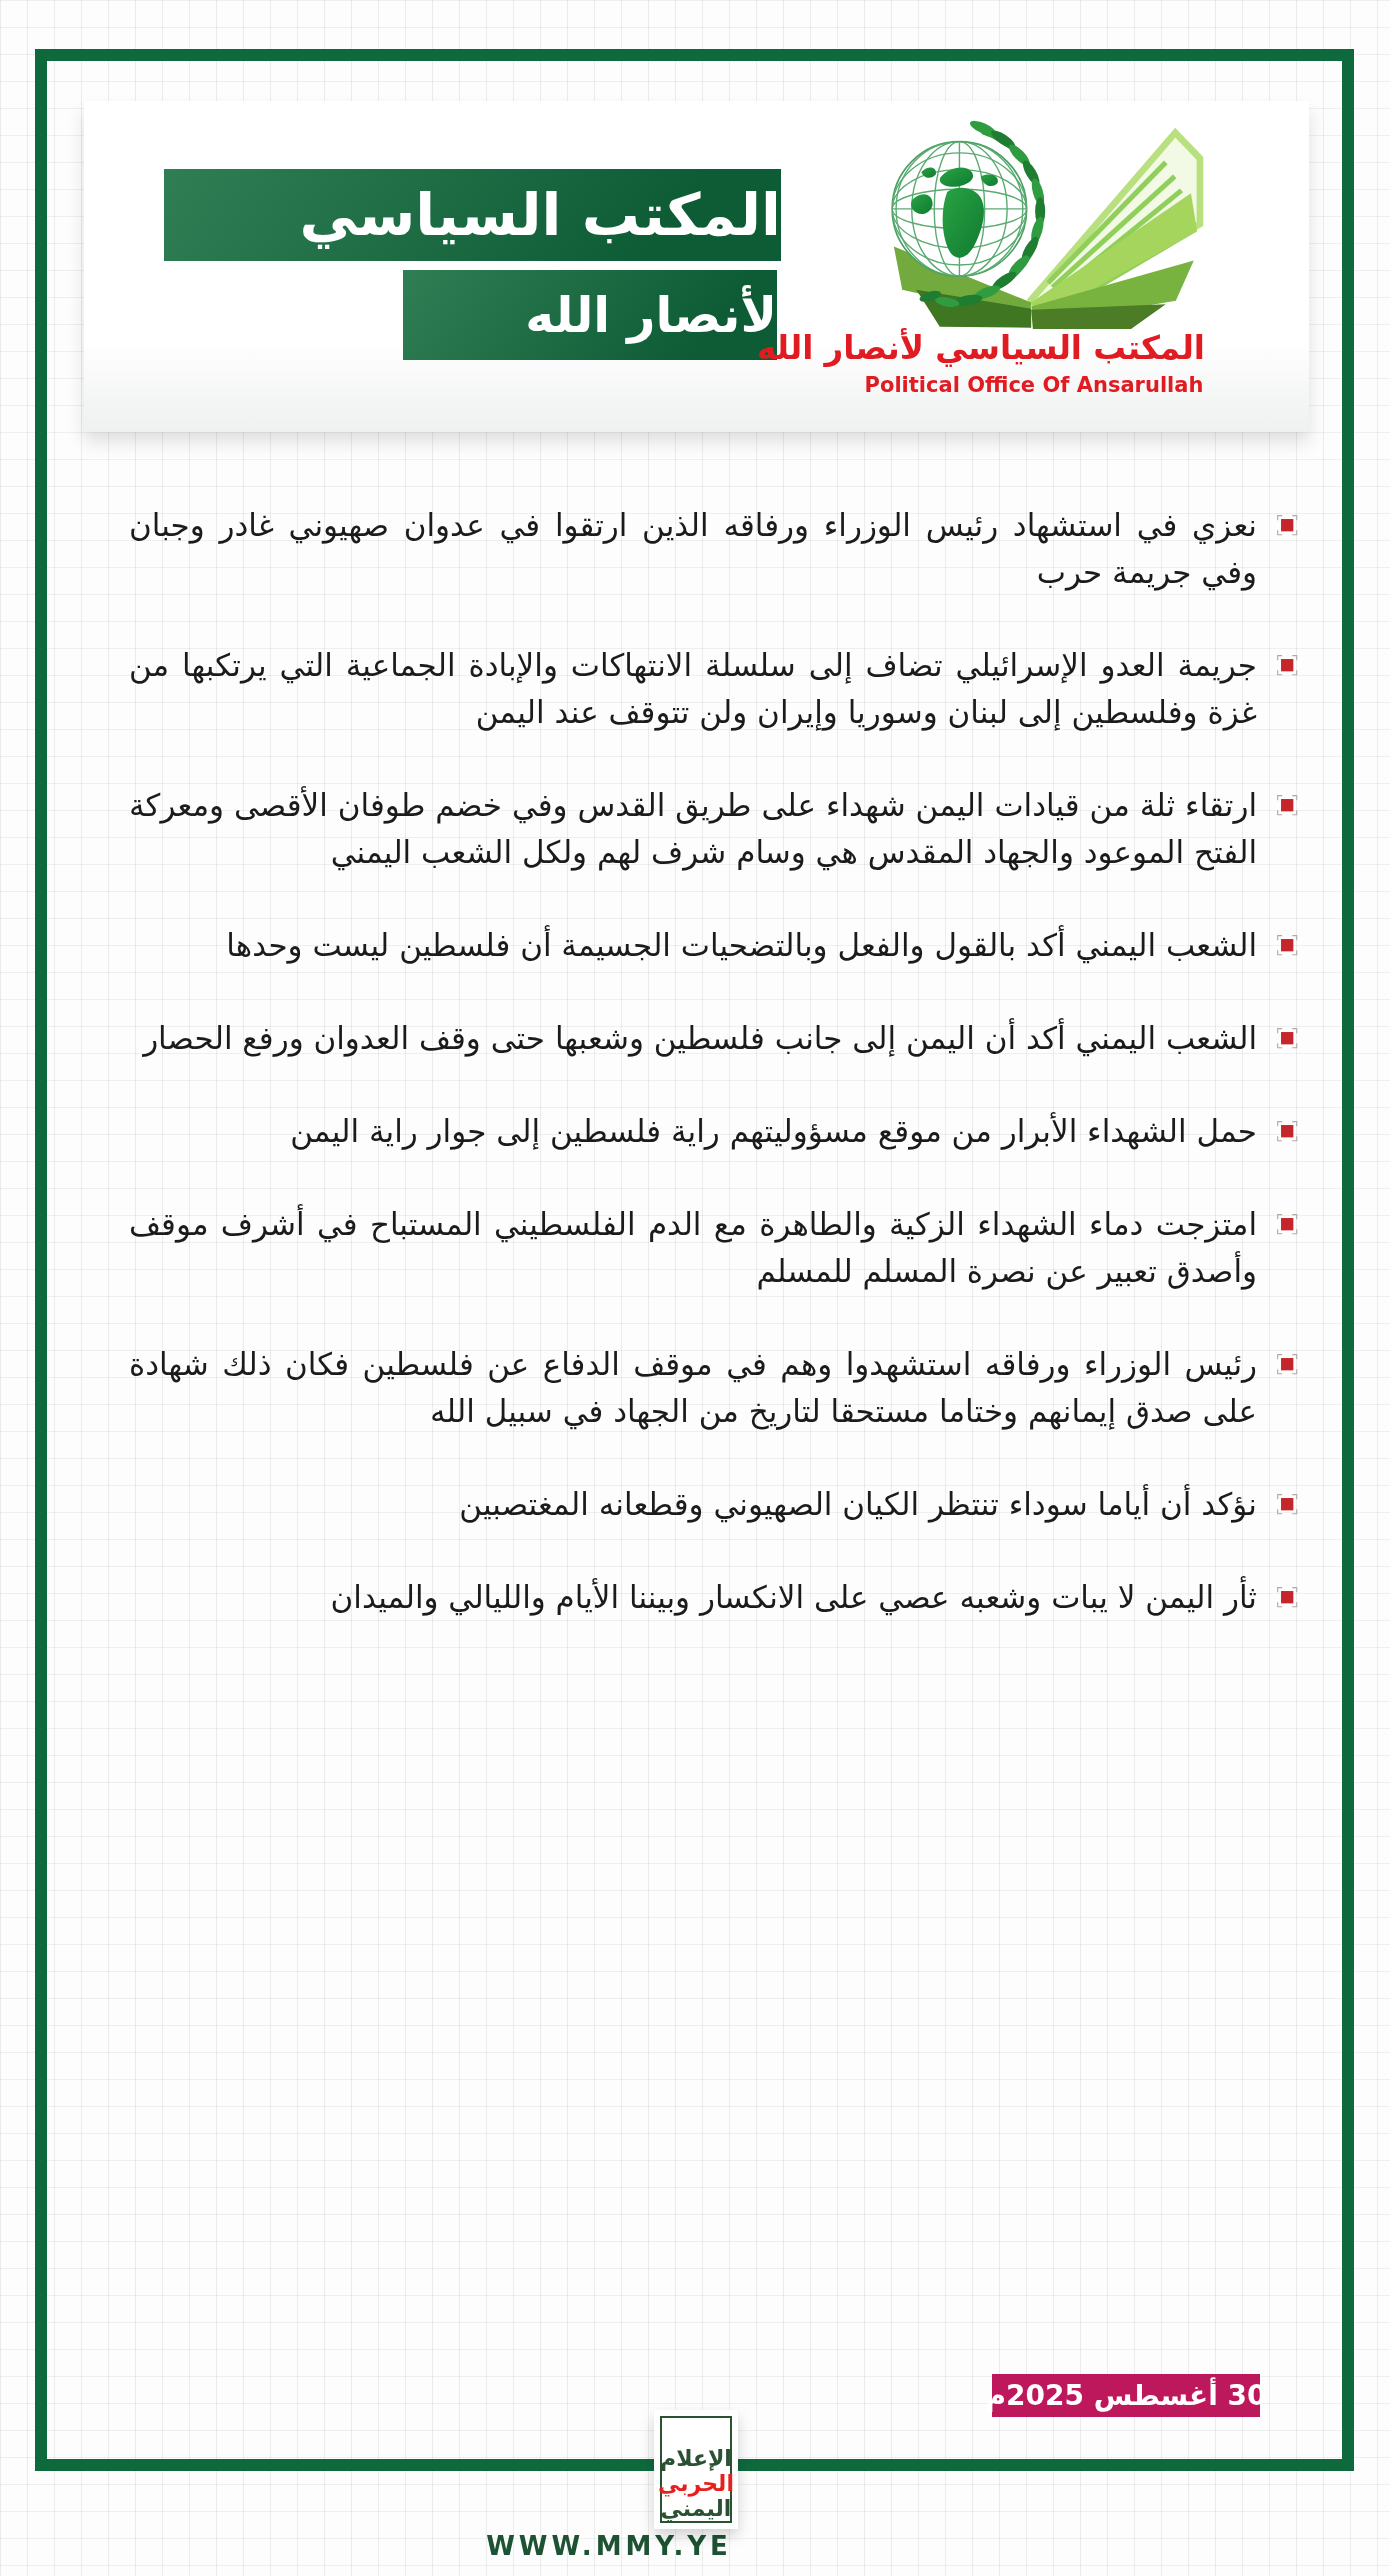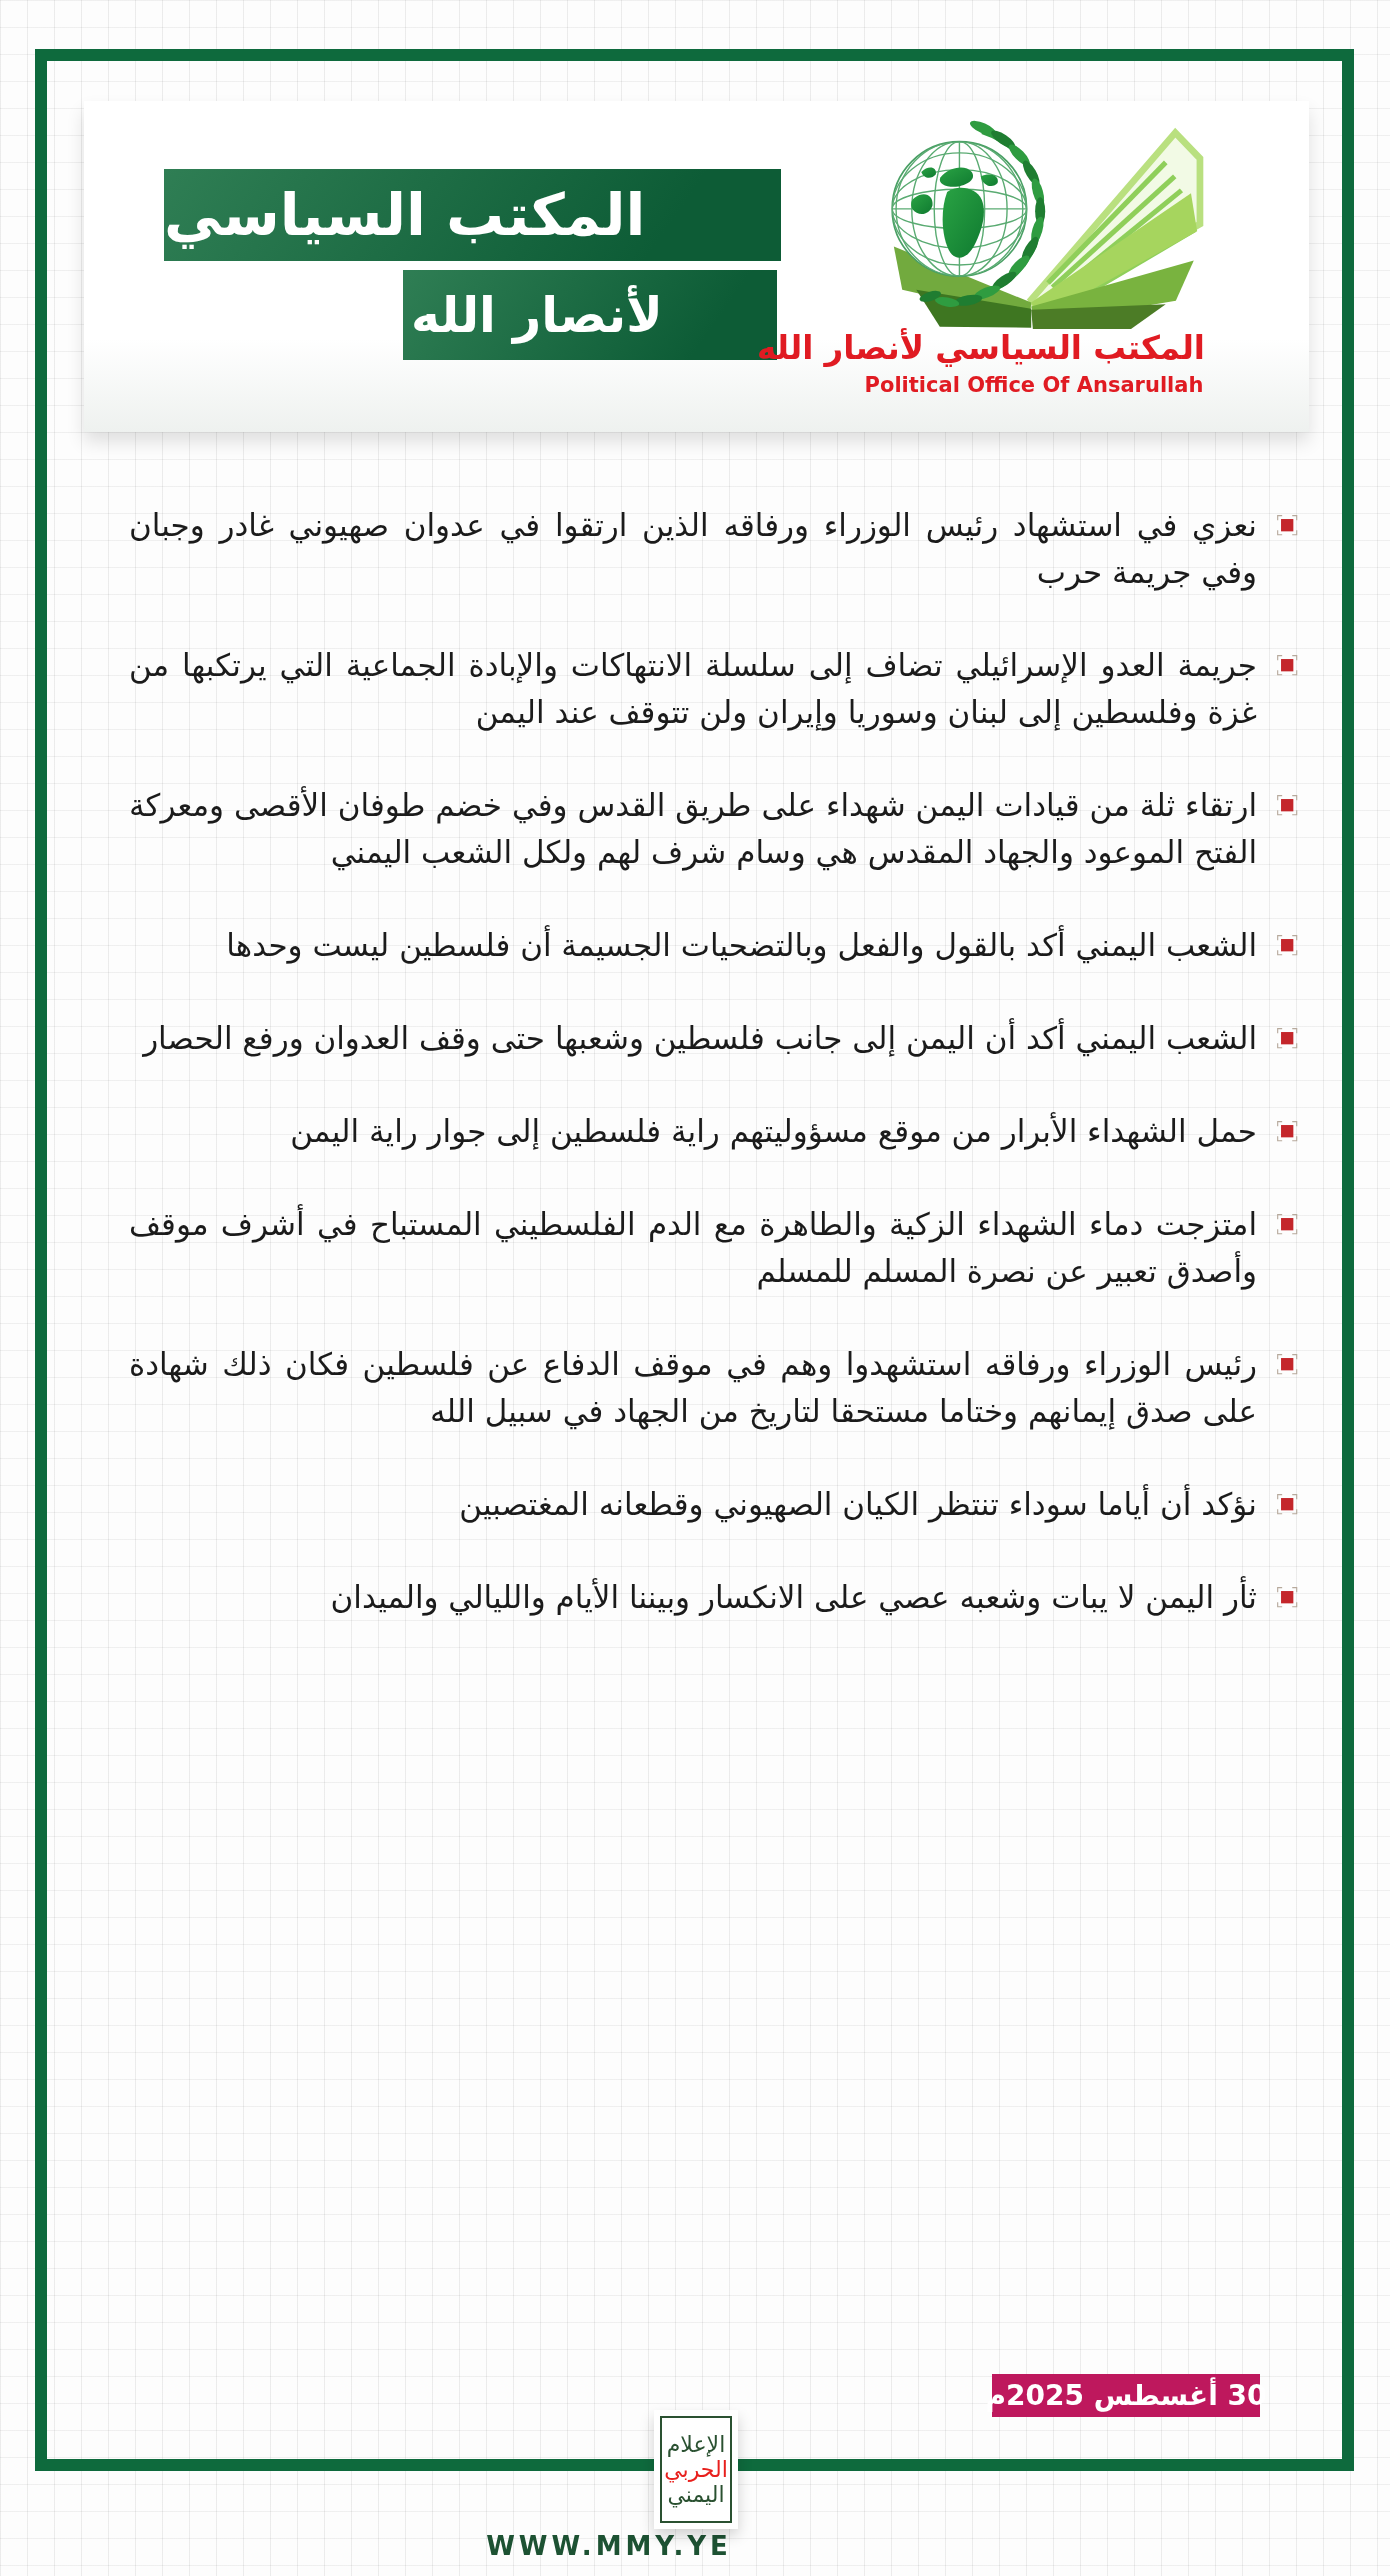--- a/index.html
+++ b/index.html
@@ -17,21 +17,21 @@
     position:absolute; left:35px; top:49px; width:1319px; height:2422px;
     border:12.3px solid #0e6a3d;
   }
   .header-card{
     position:absolute; left:84px; top:101px; width:1225px; height:331px;
     background:linear-gradient(180deg,#ffffff 0%, #ffffff 72%, #eef1ef 100%);
     box-shadow:0 10px 17px rgba(0,0,0,0.12);
     z-index:2;
   }
   .banner{
-    position:absolute; display:flex; align-items:center; justify-content:flex-end;
+    position:absolute; display:flex; align-items:center; justify-content:flex-start;
     color:#ffffff; font-weight:bold; direction:rtl; white-space:nowrap;
     background:linear-gradient(125deg,#2f7e54 0%, #0d5c36 80%);
   }
   .banner-1{ left:80px; top:68px; width:617px; height:92px; font-size:58px; }
   .banner-2{ left:319px; top:169px; width:374px; height:90px; font-size:49px;padding-left:8px; }
   .logo-wrap{ position:absolute; left:779px; top:7.8px; width:342px; height:317px; text-align:center; }
   .logo-svg{ display:block; width:342px; height:220px; }
   .logo-ar{ font-size:32.5px; font-weight:bold; color:#e01b22; direction:rtl; white-space:nowrap; }
   .logo-en{ font-size:21px; font-weight:bold; color:#e01b22; margin-top:6px; white-space:nowrap; }
 
@@ -50,22 +50,22 @@
     display:flex; align-items:center; justify-content:center; direction:rtl;
     z-index:3; white-space:nowrap;
   }
   .stamp{
     position:absolute; left:654px; top:2410px; width:84px; height:119px;
     background:#ffffff; box-shadow:0 6.7px 13.5px rgba(0,0,0,0.18);
     padding:5.6px; z-index:5;
   }
   .stamp-inner{
     border:2.2px solid #2a5131; width:100%; height:100%;
-    display:flex; flex-direction:column; align-items:center; justify-content:center;
-    font-weight:normal; font-size:22px; direction:rtl;
+    display:flex; flex-direction:column; align-items:center; justify-content:flex-end;
+    font-weight:bold; font-size:22px; direction:rtl;
   }
   .stamp-green{ color:#2a5131; }
   .stamp-red{ color:#e8201d; }
   .website{
     position:absolute; left:0; top:2531px; width:1218px; text-align:center;
     color:#1d5233; font-size:26px; font-weight:bold; letter-spacing:3.9px; z-index:3;
   }
 </style>
 </head>
 <body>

